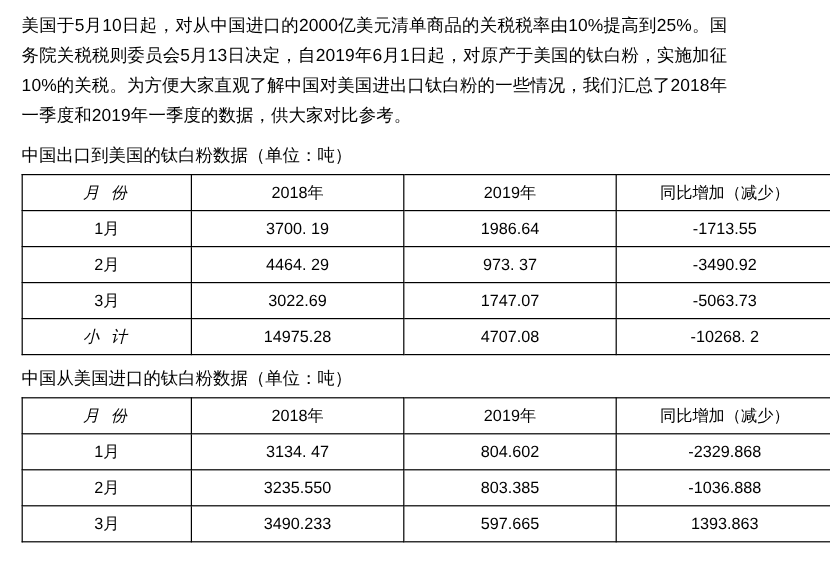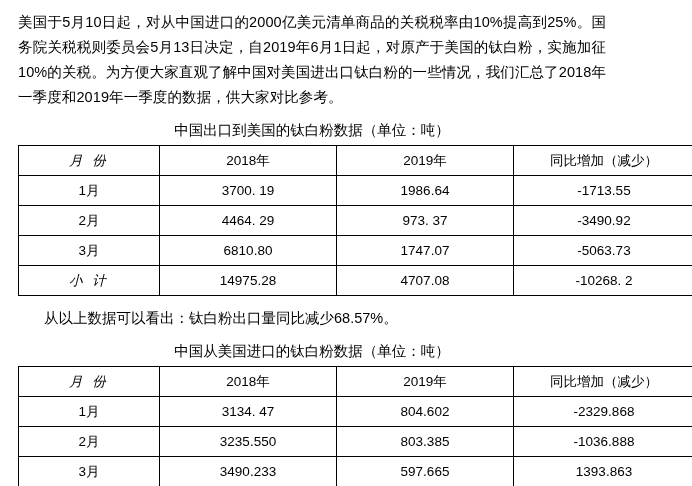--- a/index.html
+++ b/index.html
@@ -23,21 +23,21 @@
   }
   .para {
     font-size: 14.5px;
     line-height: 25px;
     text-align: justify;
     text-indent: 0;
     margin: 0;
     letter-spacing: 0.1px;
   }
   .table-title {
-    text-align: center;
+    text-align: left;
     font-size: 14.5px;
     line-height: 22px;
     margin: 9px 0 4px 0;
   }
   table.data {
     border-collapse: collapse;
     width: 656px;
     margin: 0 auto;
     table-layout: fixed;
   }
@@ -88,34 +88,33 @@
         <td class="col-diff">-1713.55</td>
       </tr>
       <tr>
         <td class="col-month">2月</td>
         <td class="col-y1">4464. 29</td>
         <td class="col-y2">973. 37</td>
         <td class="col-diff">-3490.92</td>
       </tr>
       <tr>
         <td class="col-month">3月</td>
-        <td class="col-y1">6810.80</td>
+        <td class="col-y1">3022.69</td>
         <td class="col-y2">1747.07</td>
         <td class="col-diff">-5063.73</td>
       </tr>
       <tr>
         <td class="col-month hdr-month">小  计</td>
         <td class="col-y1">14975.28</td>
         <td class="col-y2">4707.08</td>
         <td class="col-diff">-10268. 2</td>
       </tr>
     </tbody>
   </table>
 
-  <p class="mid-note">从以上数据可以看出：钛白粉出口量同比减少68.57%。</p>
 
   <div class="table-title">中国从美国进口的钛白粉数据（单位：吨）</div>
 
   <table class="data">
     <tbody>
       <tr>
         <td class="col-month hdr-month">月  份</td>
         <td class="col-y1">2018年</td>
         <td class="col-y2">2019年</td>
         <td class="col-diff">同比增加（减少）</td>

